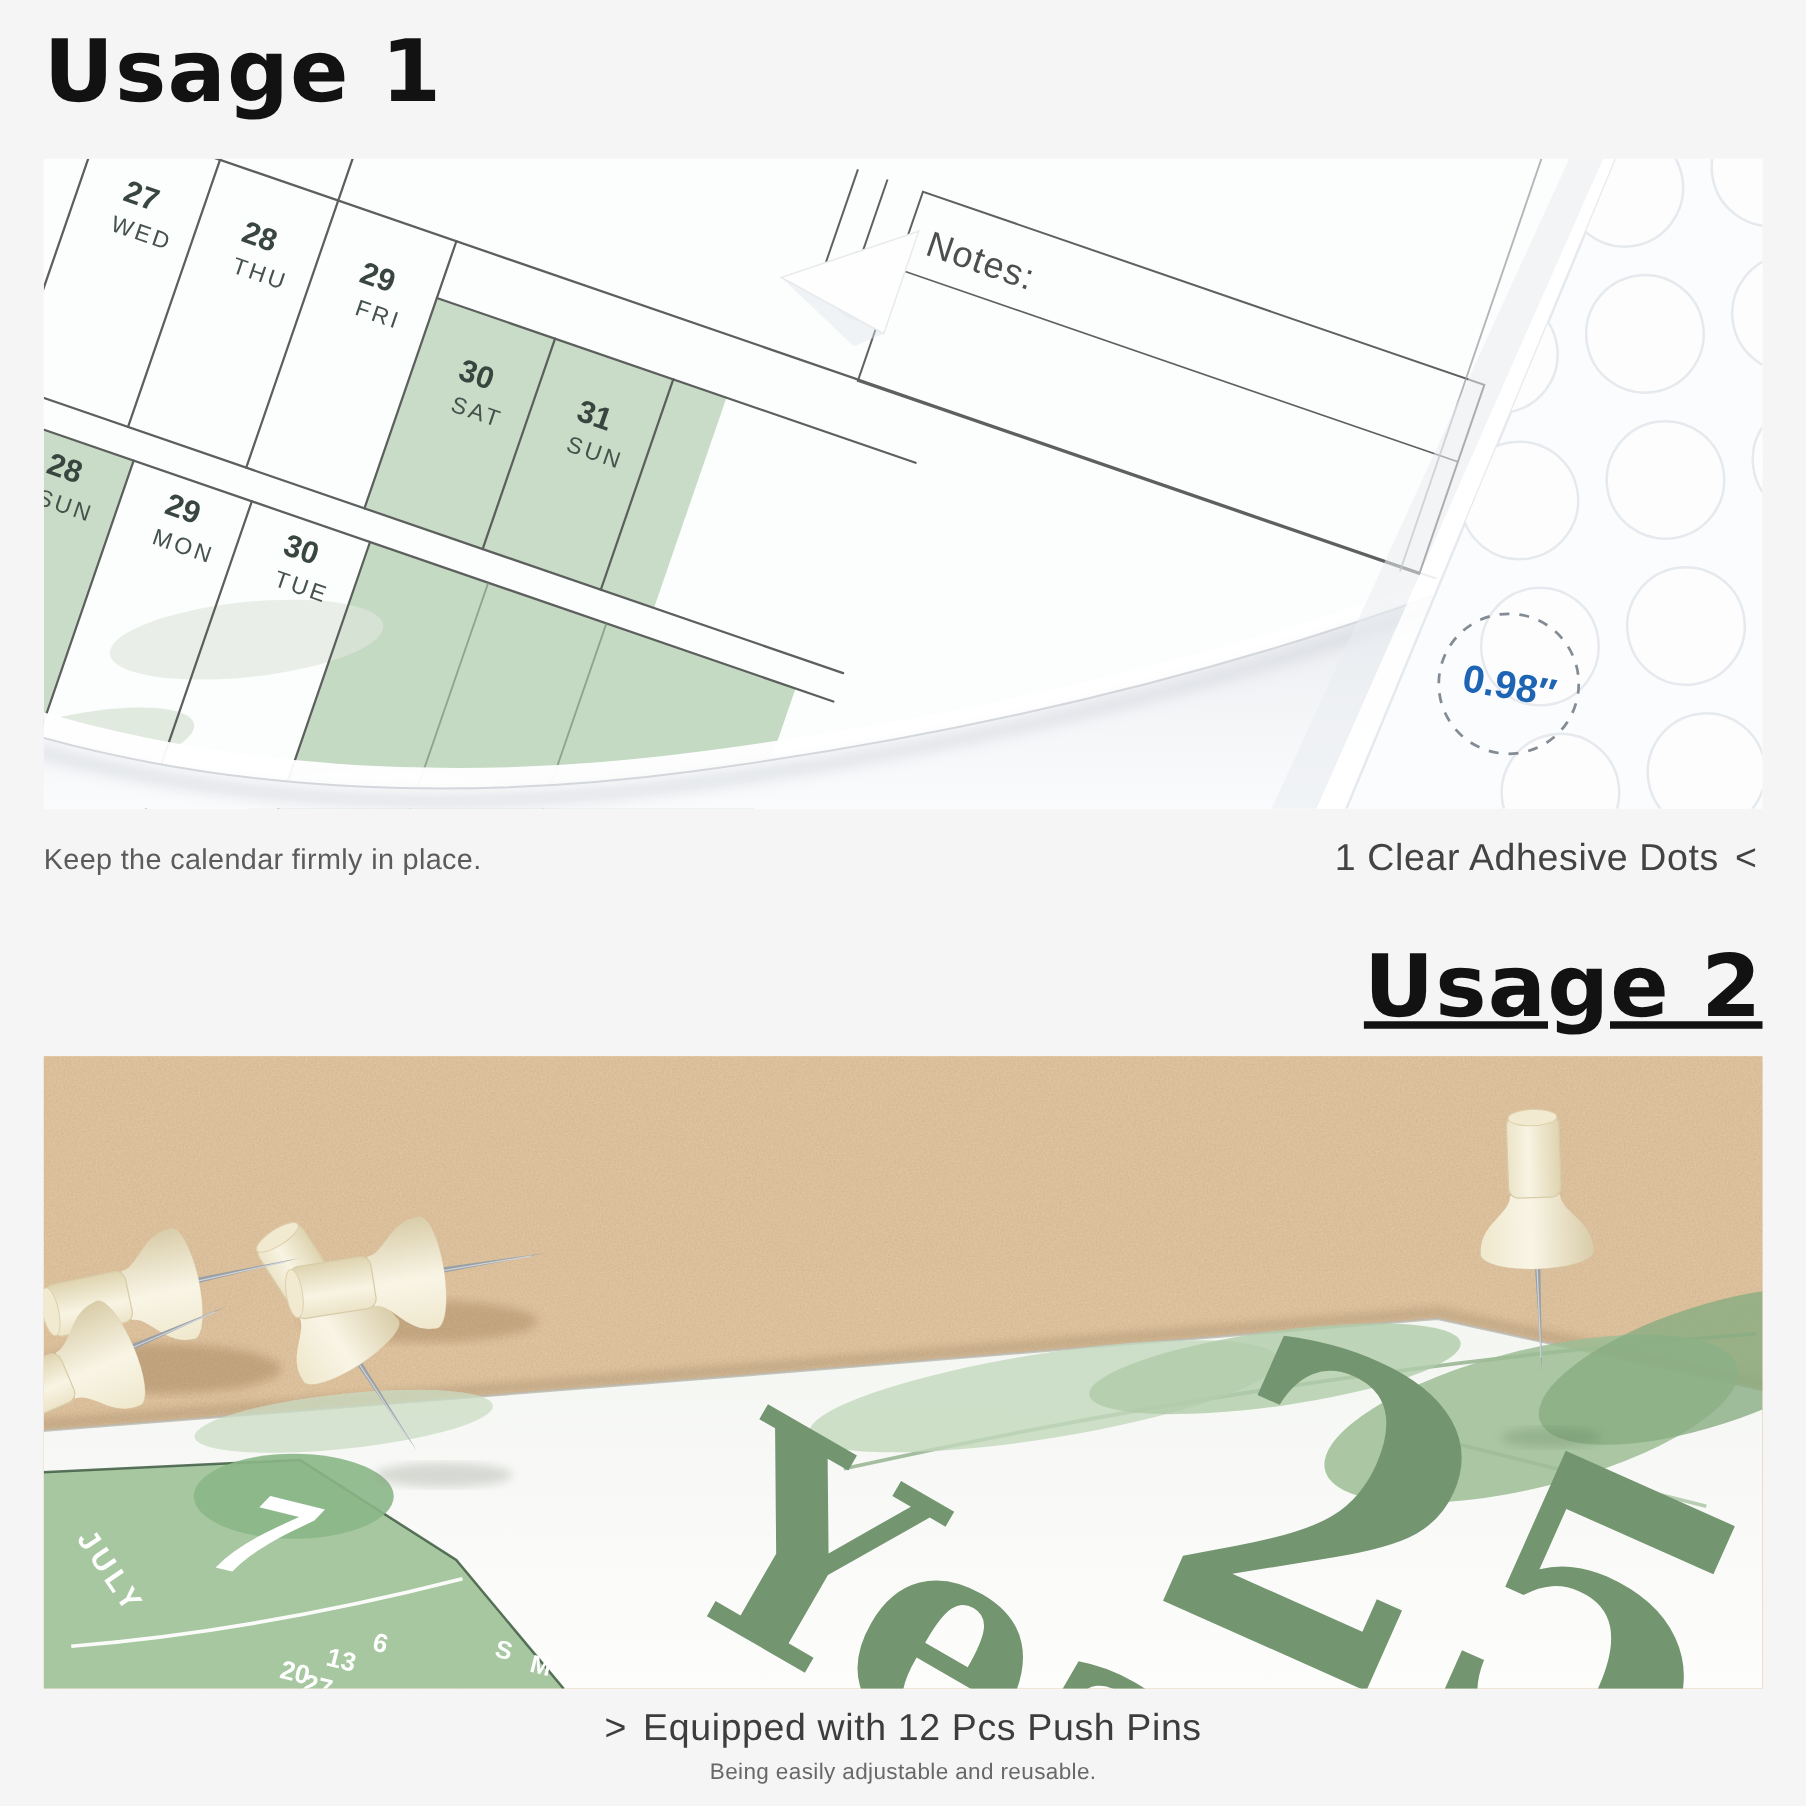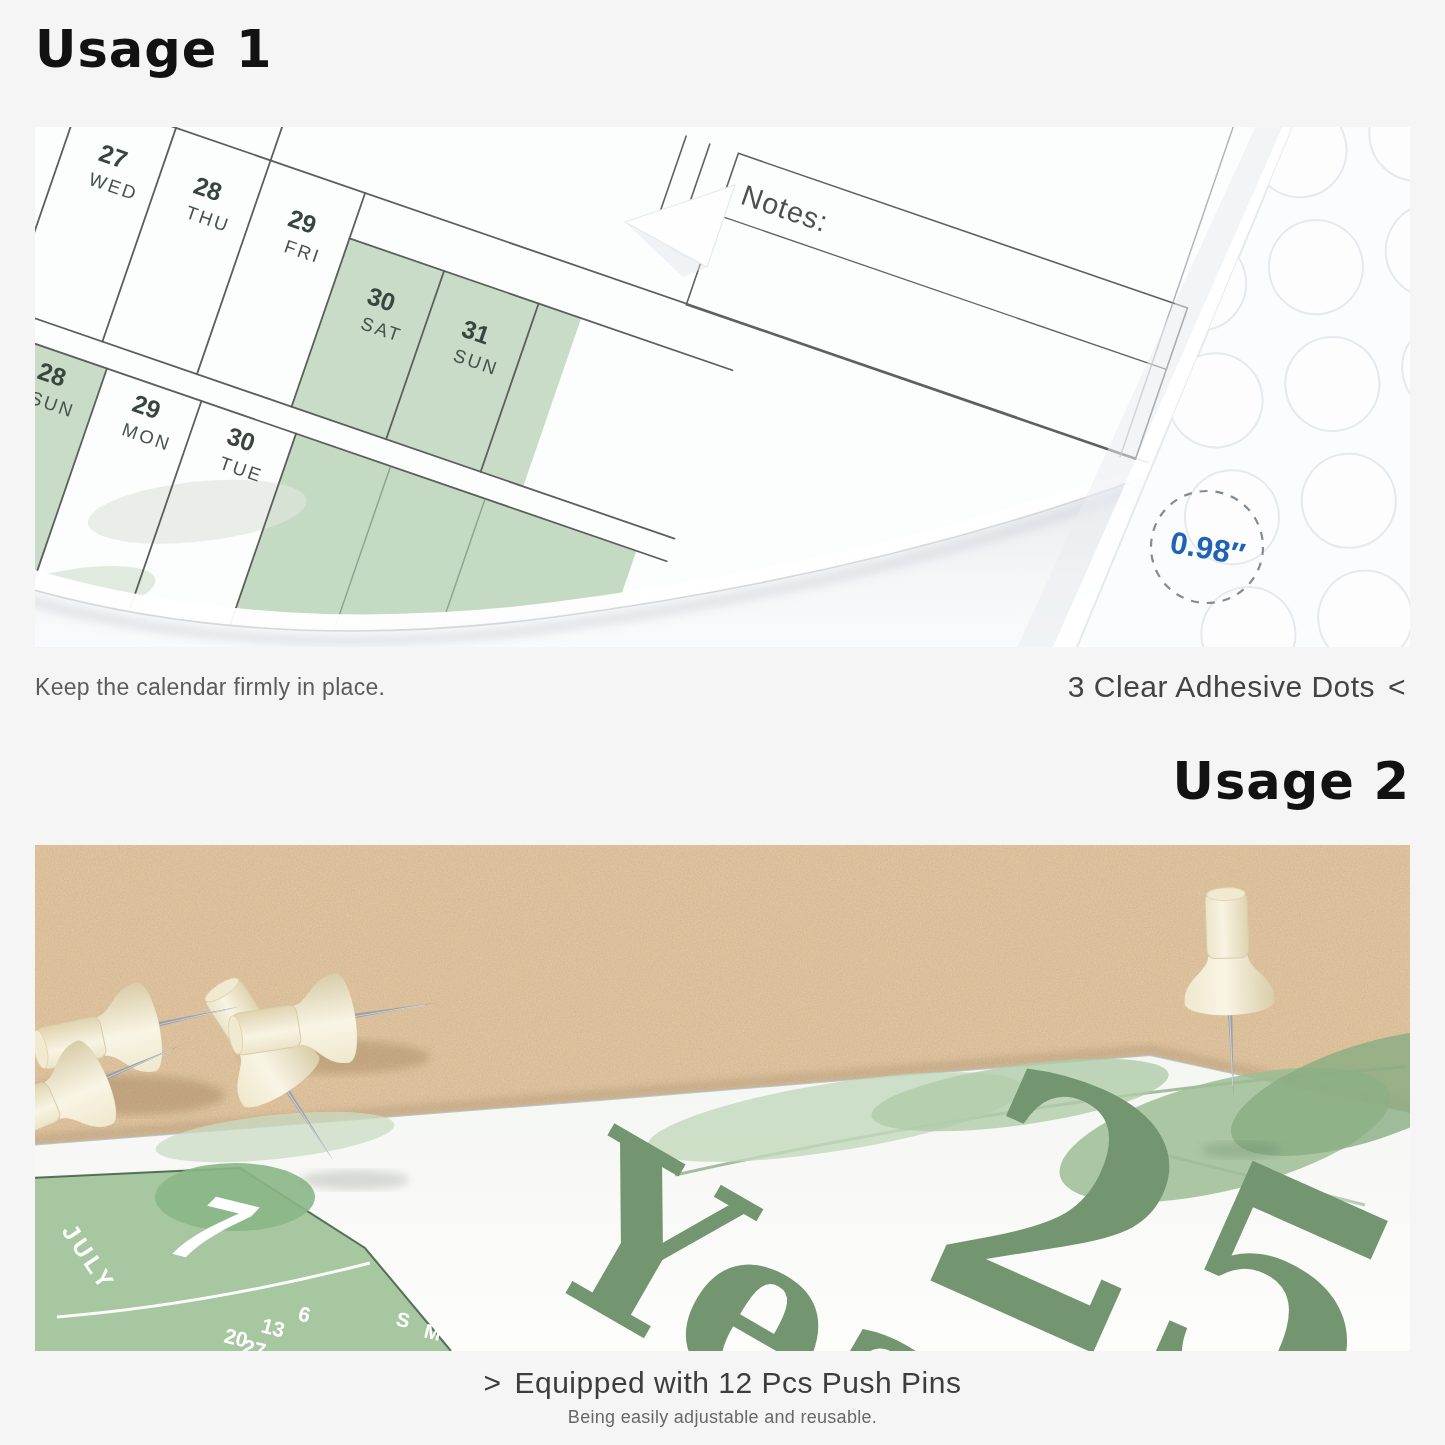--- a/index.html
+++ b/index.html
@@ -1,21 +1,21 @@
 <!DOCTYPE html>
 <html><head>
 <meta charset="utf-8">
 <style>
   html,body{margin:0;padding:0;background:#eaeaec;}
   .canvas{position:relative;width:1445px;height:1445px;background:#f5f5f6;overflow:hidden;
           font-family:"Liberation Sans",sans-serif;}
   .heading{position:absolute;font-family:"DejaVu Sans",sans-serif;font-weight:bold;
-           font-size:51px;color:#121212;letter-spacing:1px;line-height:1;}
+           font-size:69px;color:#121212;letter-spacing:1px;line-height:1;}
   #h1{left:35px;top:24px;}
-  #h2{right:35px;top:756px;text-align:right;}
+  #h2{right:35px;top:756px;text-align:right;text-decoration:underline;}
   .photo{position:absolute;left:35px;width:1375px;overflow:hidden;}
   #photo1{top:127px;height:520px;background:#fcfdfd;}
   #photo2{top:845px;height:506px;background:#e0c19b;}
   .cap-row{position:absolute;left:35px;width:1375px;display:flex;justify-content:space-between;align-items:center;}
   #caps1{top:658px;height:58px;}
   #caps2{top:1366px;height:62px;flex-direction:column;}
   .cap-sm{font-size:23px;color:#5b5b5b;letter-spacing:.3px;}
   .cap-lg{font-size:30px;color:#434343;letter-spacing:.5px;}
   .chev{display:inline-block;margin:0 4px;font-size:30px;color:#434343;}
   svg{display:block;}
@@ -161,21 +161,21 @@
         </g>
         <circle cx="1172" cy="420" r="56" fill="none" stroke="#838b94" stroke-width="2.2" stroke-dasharray="8 8"></circle>
         <text class="dot-label" x="1172" y="432" text-anchor="middle" transform="rotate(10 1172 425)">0.98″</text>
       </g>
     </svg>
   </div>
 
   <div id="caps1" class="cap-row">
     <span class="cap-sm">Keep the calendar firmly in place.</span>
     <span class="cap-lg">
-      <span>3 Clear Adhesive Dots</span>
+      <span>1 Clear Adhesive Dots</span>
       <span class="chev">&lt;</span>
     </span>
   </div>
 
   <div id="h2" class="heading">Usage 2</div>
 
   <div id="photo2" class="photo">
     <svg width="1375" height="506" viewBox="0 0 1375 506">
       <defs>
         <filter id="corkDark" x="-5%" y="-5%" width="110%" height="110%">

